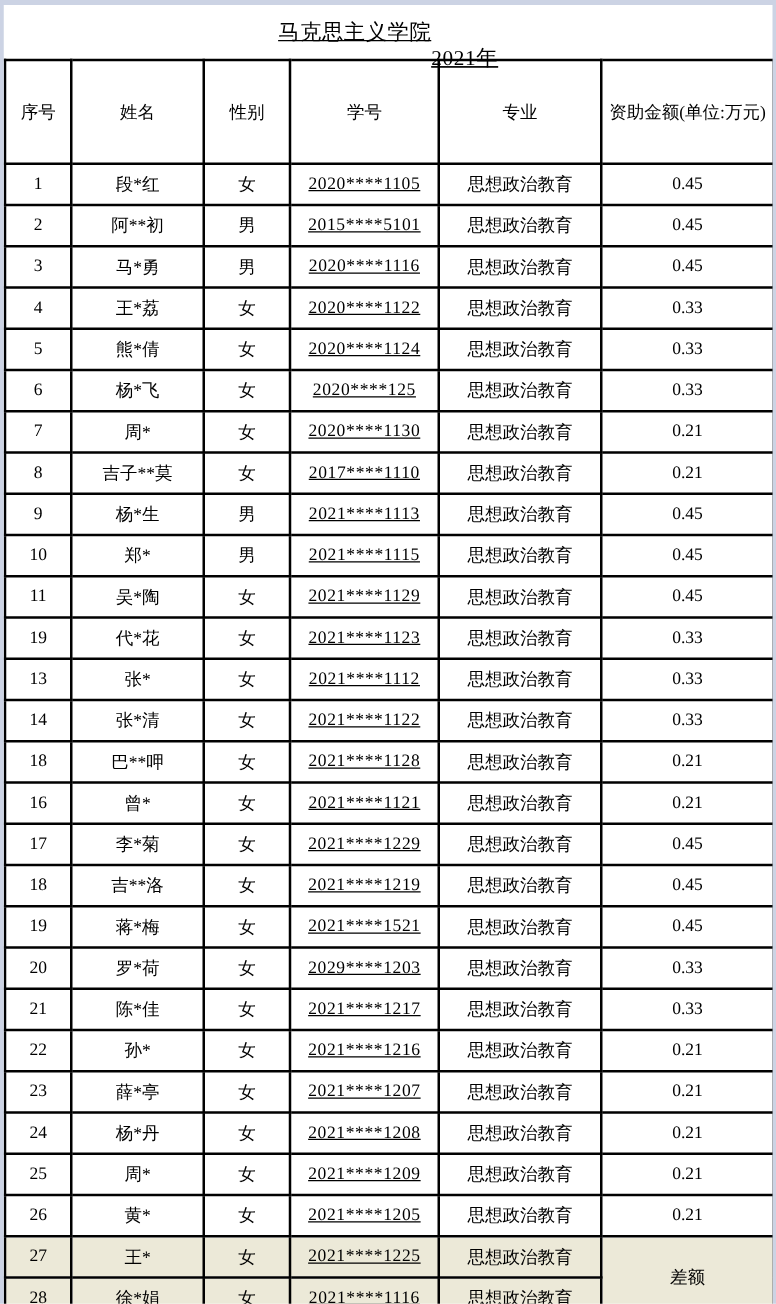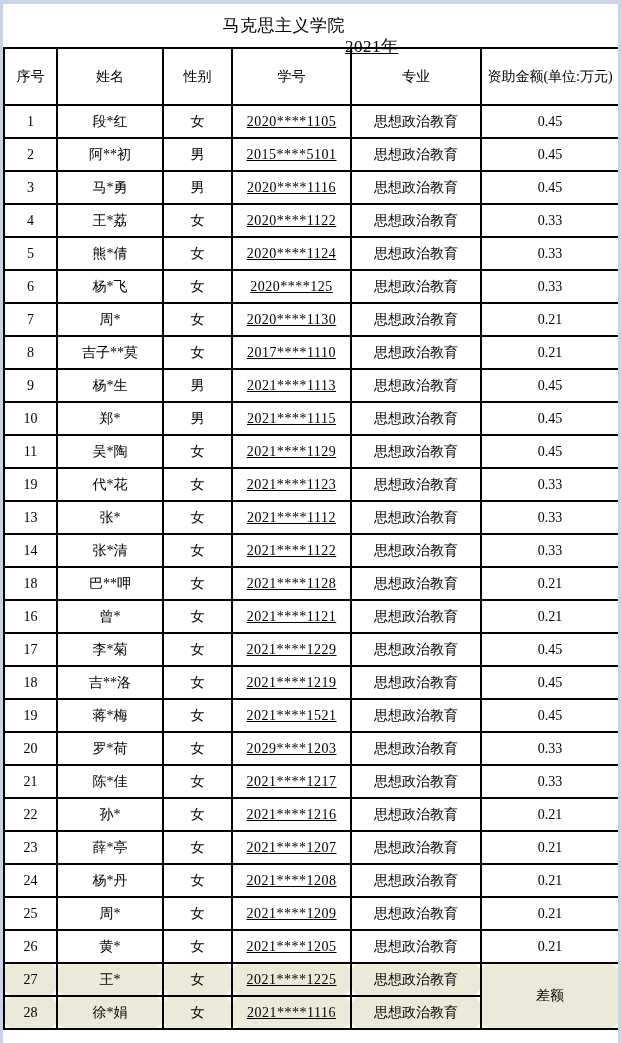--- a/index.html
+++ b/index.html
@@ -16,41 +16,42 @@
     overflow: hidden;
   }
   .title-bar {
     height: 43px;
     display: flex;
     align-items: center;
     justify-content: center;
     font-size: 17px;
     letter-spacing: 0.5px;
     white-space: nowrap;
+    text-decoration: underline;
   }
   .title-underline { text-decoration: underline; margin-top: 42px; }
   table.roster {
     border-collapse: collapse;
     table-layout: fixed;
     width: 615px;
     margin: 0;
   }
   table.roster th, table.roster td {
     border: 2px solid #000000;
     text-align: center;
     vertical-align: middle;
     padding: 0;
     font-weight: normal;
     font-size: 14px;
     overflow: hidden;
     white-space: nowrap;
   }
-  table.roster thead th { height: 57px; }
+  table.roster thead th { height: 83px; }
   table.roster tbody td { height: 33px; }
-  .shaded { background: #ece9d8; border-radius: 11px; }
+  .shaded { background: #ece9d8; }
   .id-cell { letter-spacing: 0.5px; text-decoration: underline; }
 </style>
 </head>
 <body>
 
 <div class="title-bar">
   <span>马克思主义学院</span>
     <span class="title-underline">2021年</span>
 </div>
 

